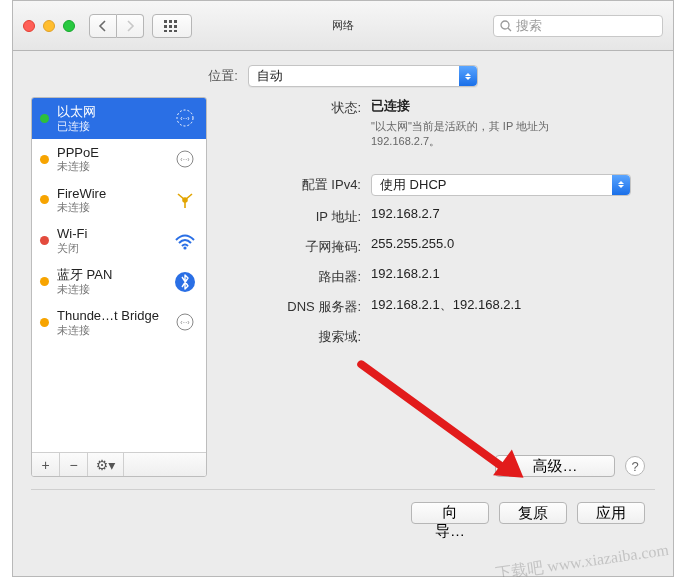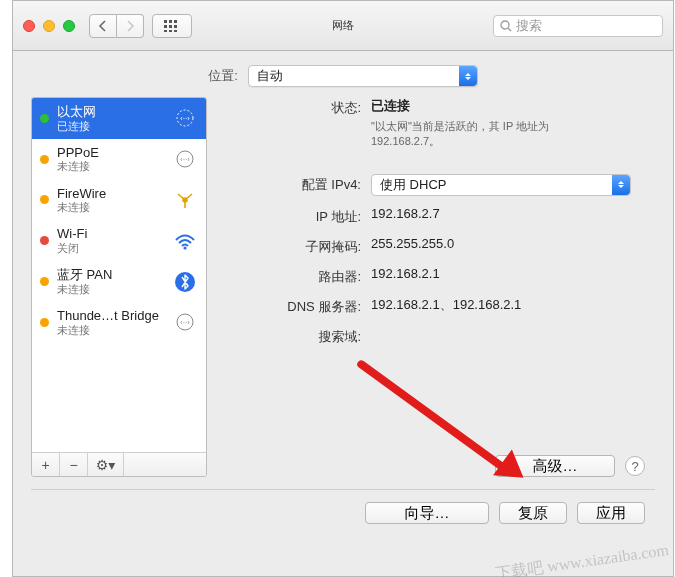--- a/index.html
+++ b/index.html
@@ -321,21 +321,21 @@
       <div class="adv-row">
         <button class="push-btn" style="width:120px">高级…</button>
         <div class="help">?</div>
       </div>
     </div>
   </div>
 
   <div class="divider"></div>
 
   <div class="bottom">
-    <button class="push-btn" style="width:124px">向导…</button>
+    <button class="push-btn" style="width:78px">向导…</button>
     <button class="push-btn">复原</button>
     <button class="push-btn">应用</button>
   </div>
 </div>
 
 <div class="arrow" style="left:358px; top:358px;">
   <div class="arrow-line"></div>
   <div class="arrow-head" style="left:142px; top:96px;"></div>
 </div>
 

